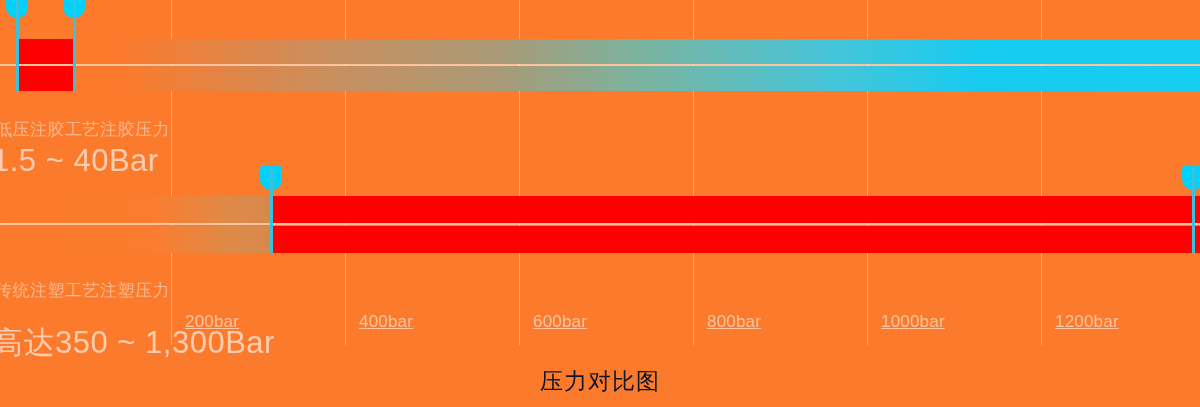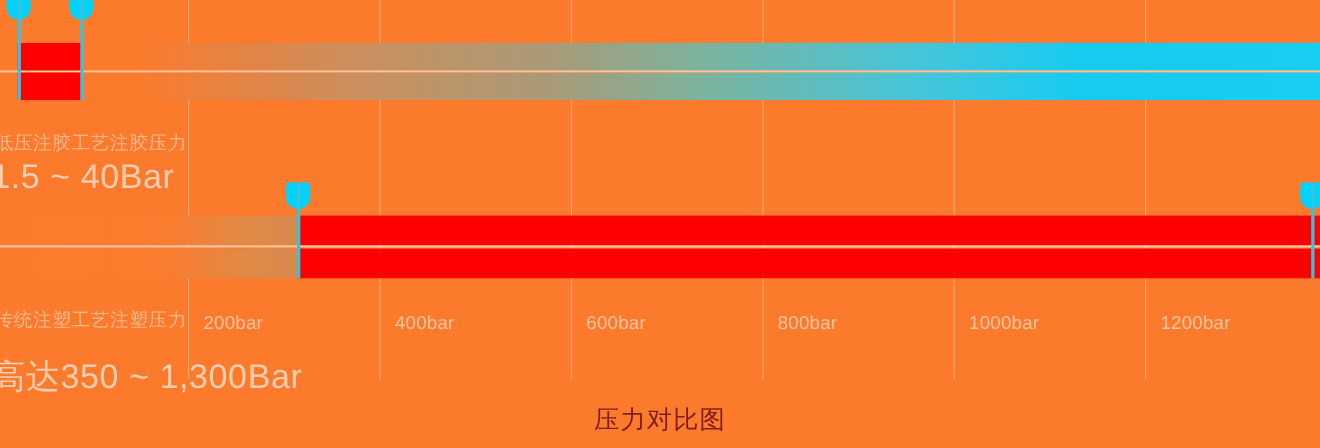--- a/index.html
+++ b/index.html
@@ -27,25 +27,26 @@
     position: absolute;
     top: 0;
     width: 1px;
     height: 345px;
     background: rgba(255,255,255,0.35);
   }
 
   
   .axis-label {
     position: absolute;
-    top: 284px;
+    top: 312px;
     font-size: 17px;
     color: rgba(255,255,255,0.55);
     white-space: nowrap;
     letter-spacing: 0.2px;
+    text-decoration: underline;
   }
 
   
   .band {
     position: absolute;
     left: 0;
     width: 1200px;
   }
   .band-row {
     position: absolute;
@@ -139,21 +140,21 @@
   }
 
   
   #chart-title {
     position: absolute;
     left: 0;
     top: 366px;
     width: 1200px;
     text-align: center;
     font-size: 23px;
-    color: #7f1d1d;
+    color: #0f172a;
     letter-spacing: 1px;
   }
 </style>
 </head>
 <body>
 
 <div id="chart-root">
 
   <div class="gridline" style="left:171px"></div>
   <div class="gridline" style="left:345px"></div>

